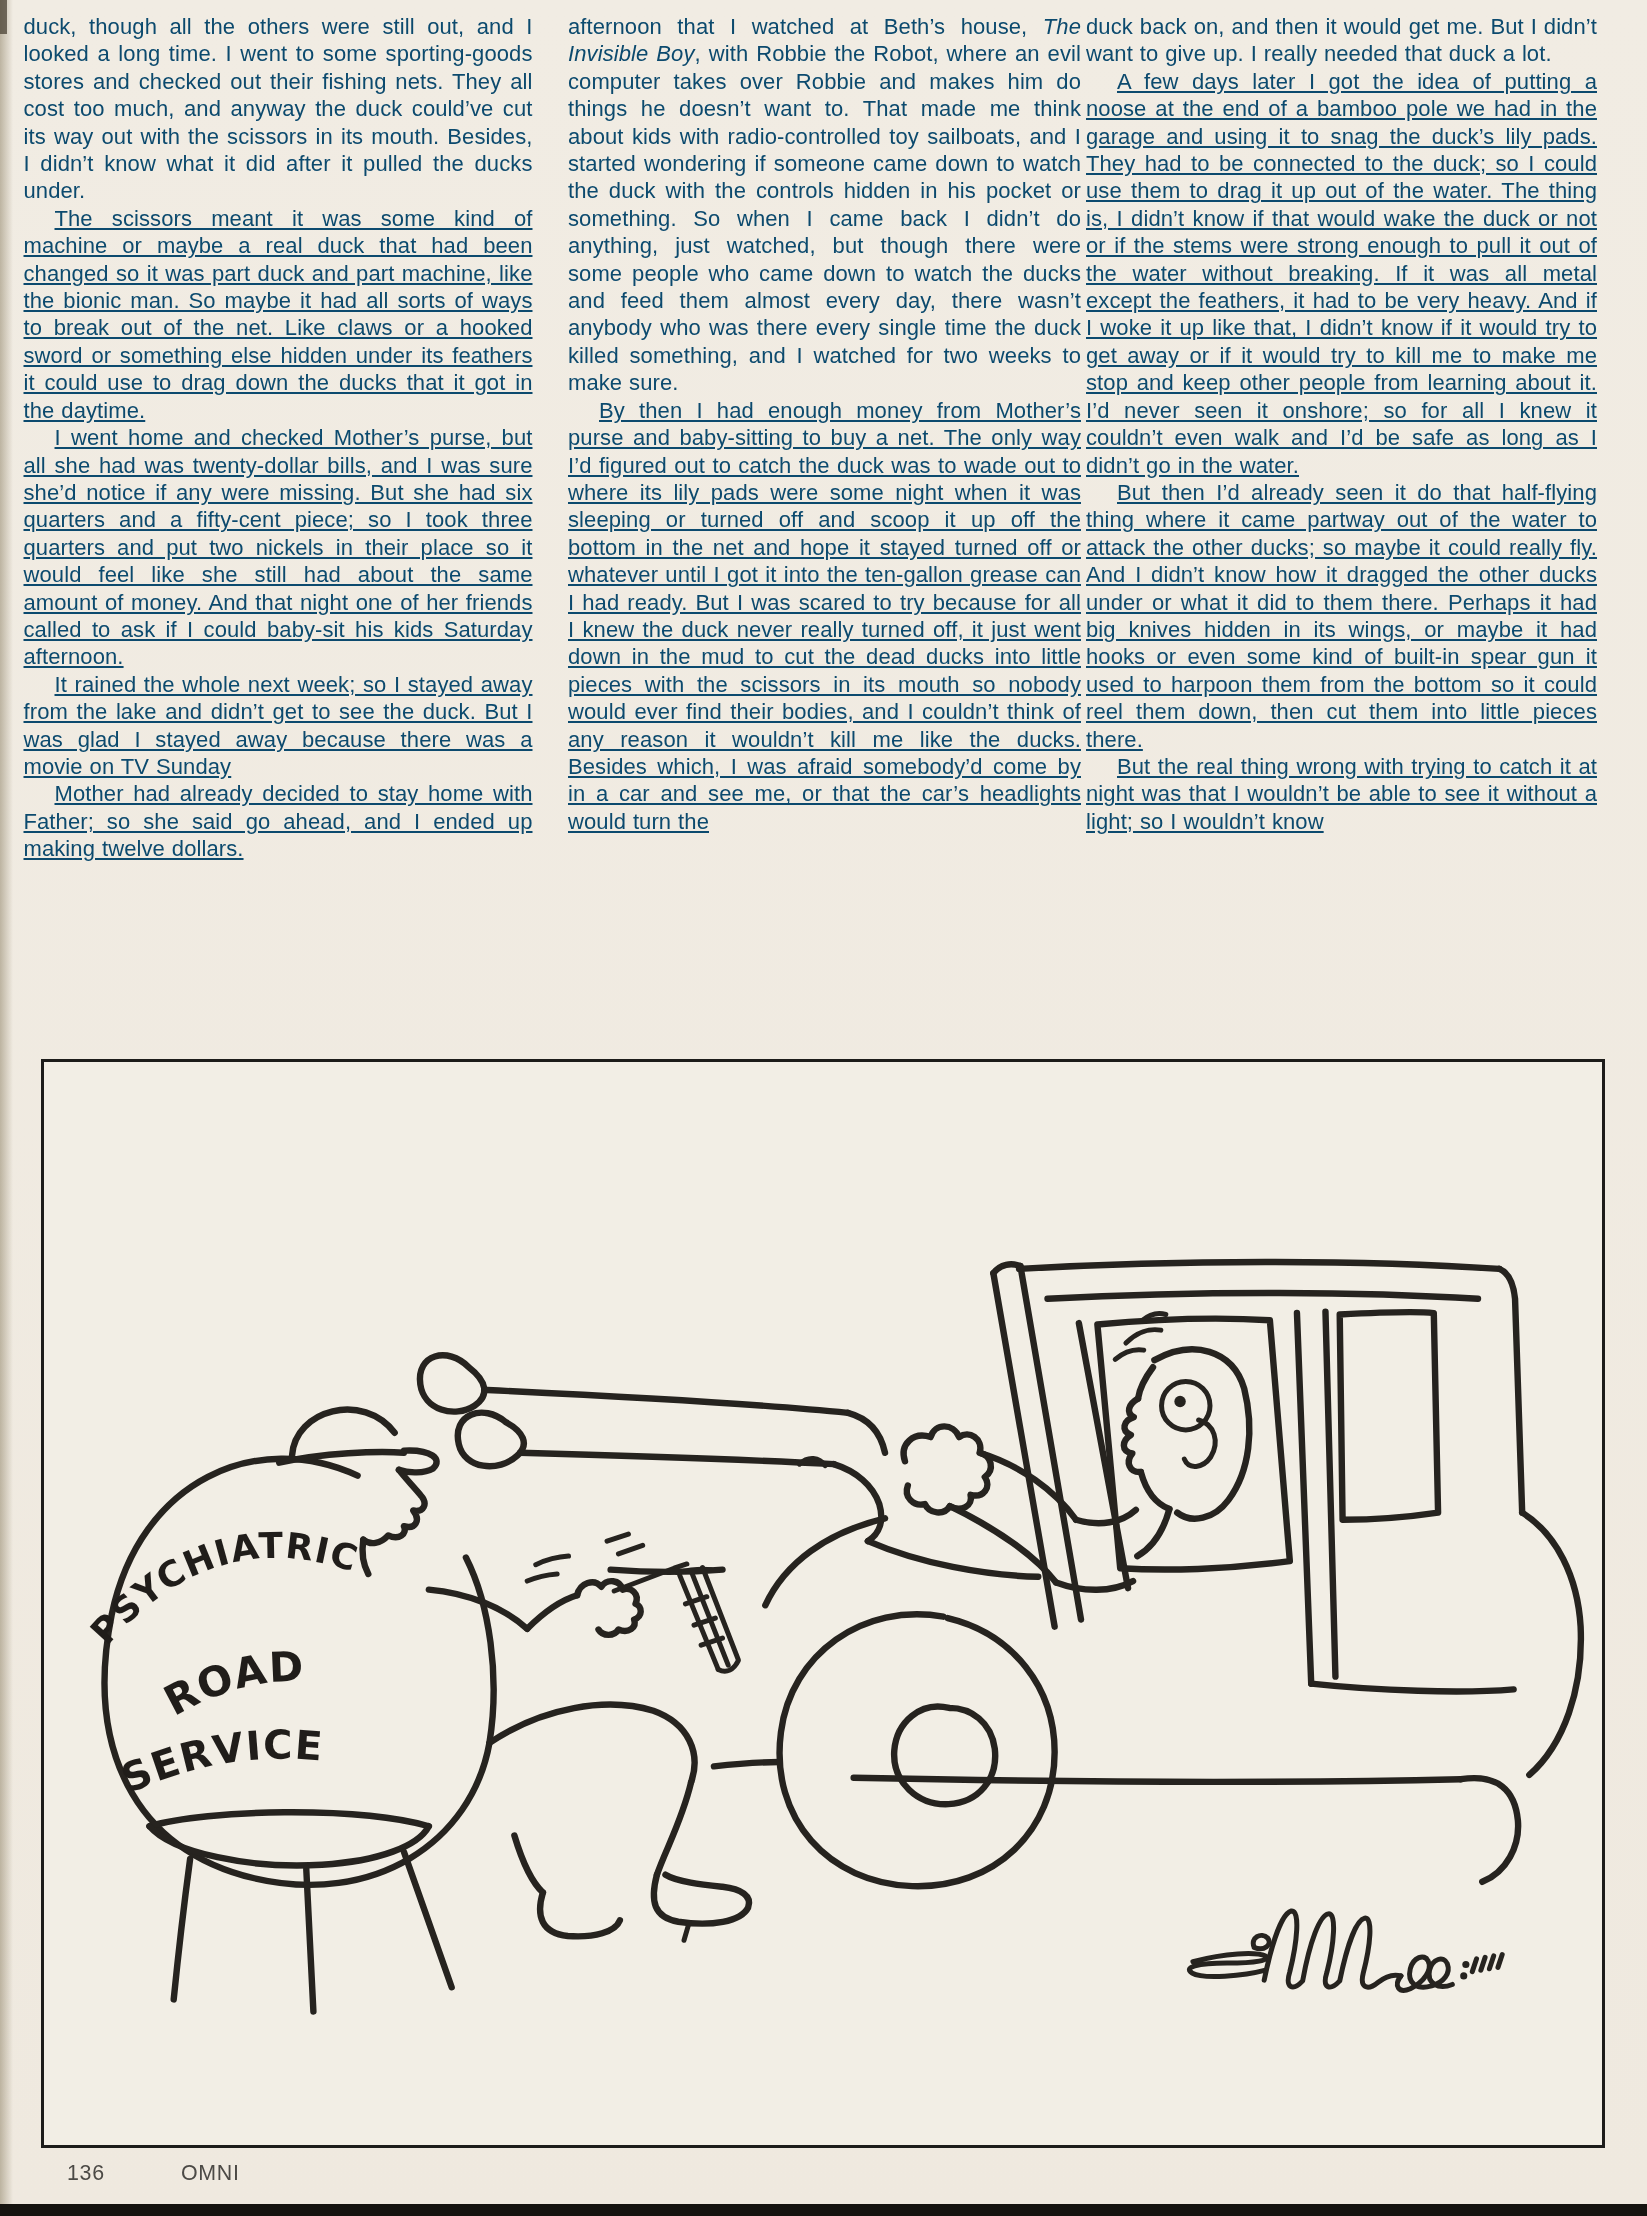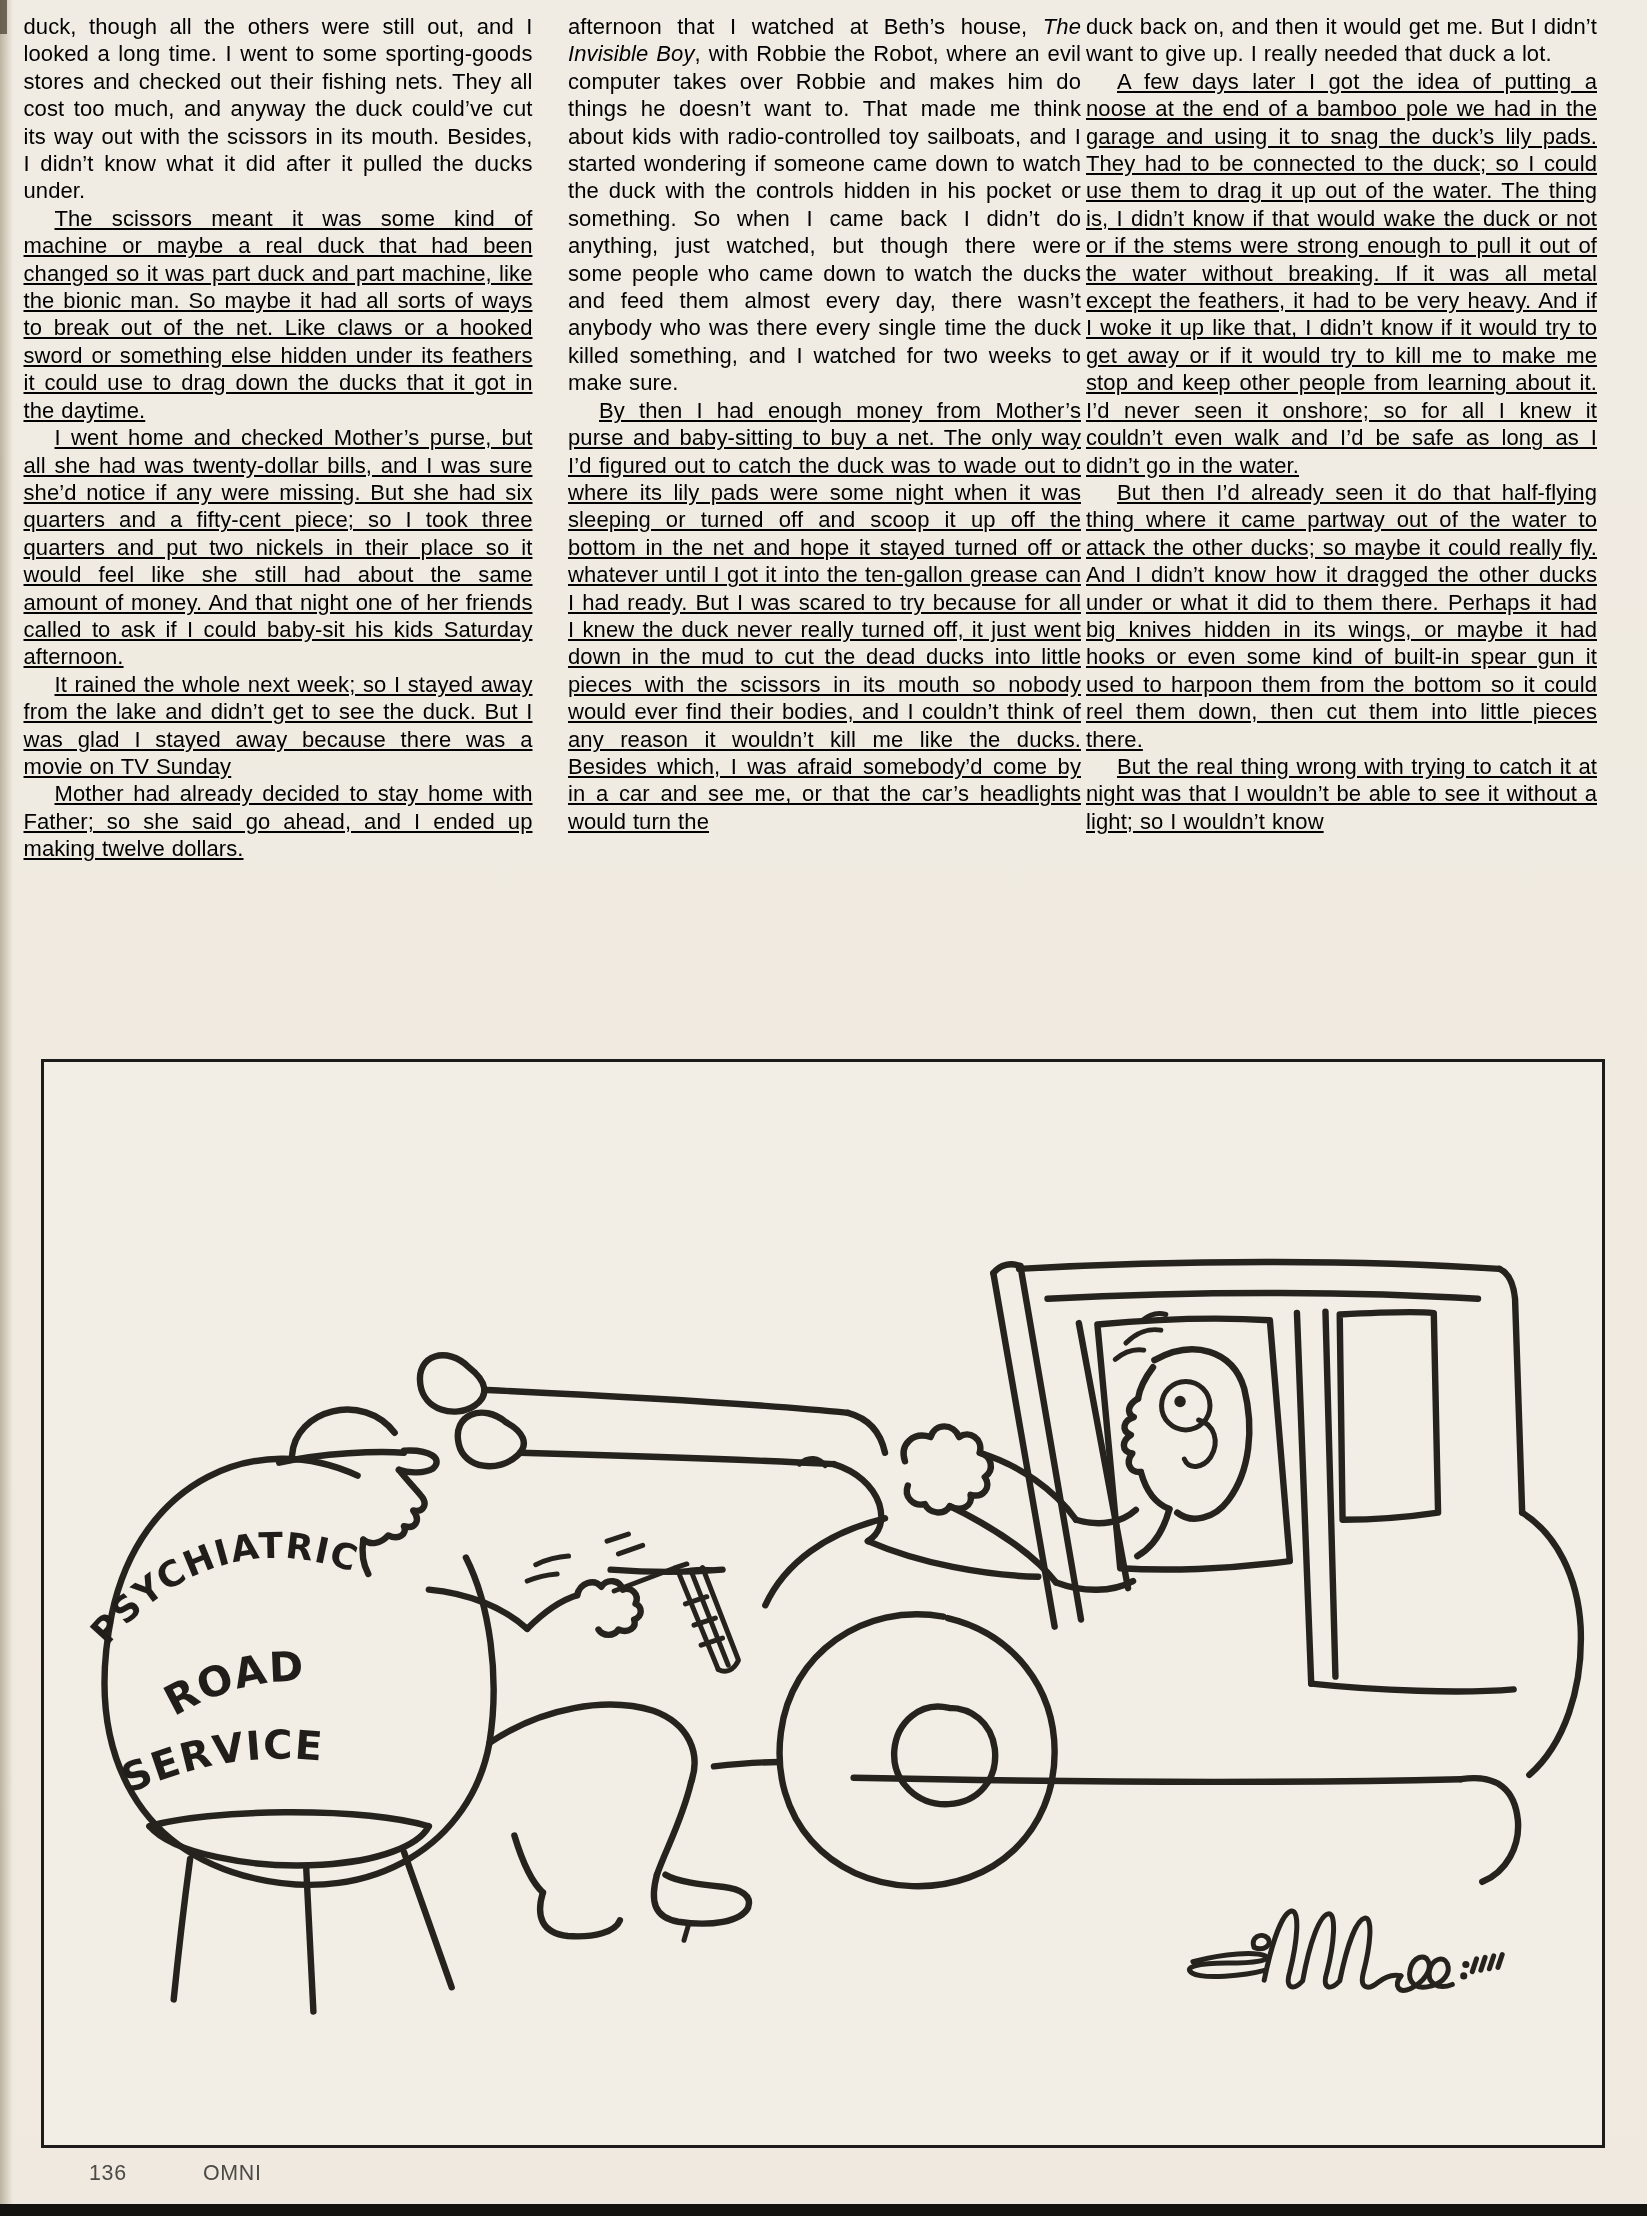--- a/index.html
+++ b/index.html
@@ -5,21 +5,21 @@
   html, body { margin: 0; padding: 0; }
   body {
     width: 1647px; height: 2216px; position: relative;
     background: linear-gradient(#f1ece3, #efe9df);
     font-family: "Liberation Sans", sans-serif;
     overflow: hidden;
   }
   .col {
     position: absolute; top: 13px;
     font-size: 22px; line-height: 27.4px;
-    color: #000000; text-align: justify;
+    color: #0c4a6e; text-align: justify;
     letter-spacing: 0.1px; word-spacing: 0.7px;
   }
   #col1 { left: 23.5px;  width: 509px; }
   #col2 { left: 568px; width: 513px; }
   #col3 { left: 1086px; width: 511px; }
   .col p { margin: 0; }
   .col p.indent { text-indent: 31px; text-decoration: underline; }
   .movie-title { font-style: italic; }
 
   .cartoon-frame {
@@ -30,21 +30,21 @@
   }
   .cartoon-frame svg { position: absolute; left: 0; top: 0; width: 100%; height: 100%; }
 
   .ink      { fill: none; stroke: #26231f; stroke-width: 9;  stroke-linecap: round; stroke-linejoin: round; }
   .ink-thin { fill: none; stroke: #26231f; stroke-width: 7;  stroke-linecap: round; stroke-linejoin: round; }
   .fillink  { fill: #26231f; stroke: none; }
   .jacket-text { fill: #201d1a; font-family: "DejaVu Sans", sans-serif; font-weight: 700; letter-spacing: 2px; }
 
   .footer {
     position: absolute; top: 2161px; left: 67px;
-    font-size: 21.4px; color: #4c4a46; letter-spacing: 0.7px; margin-left: 22px;
+    font-size: 21.4px; color: #4c4a46; letter-spacing: 0.7px;
   }
   .footer .mag { position: absolute; left: 114px; top: 0; }
 
   .edge-left {
     position: absolute; left: 0; top: 0; width: 13px; height: 100%;
     background: linear-gradient(to right, #9a8f76, rgba(240,235,226,0));
     opacity: .6; pointer-events: none;
   }
   .corner-mark {
     position: absolute; left: 0; top: 0; width: 7.1px; height: 34px;

